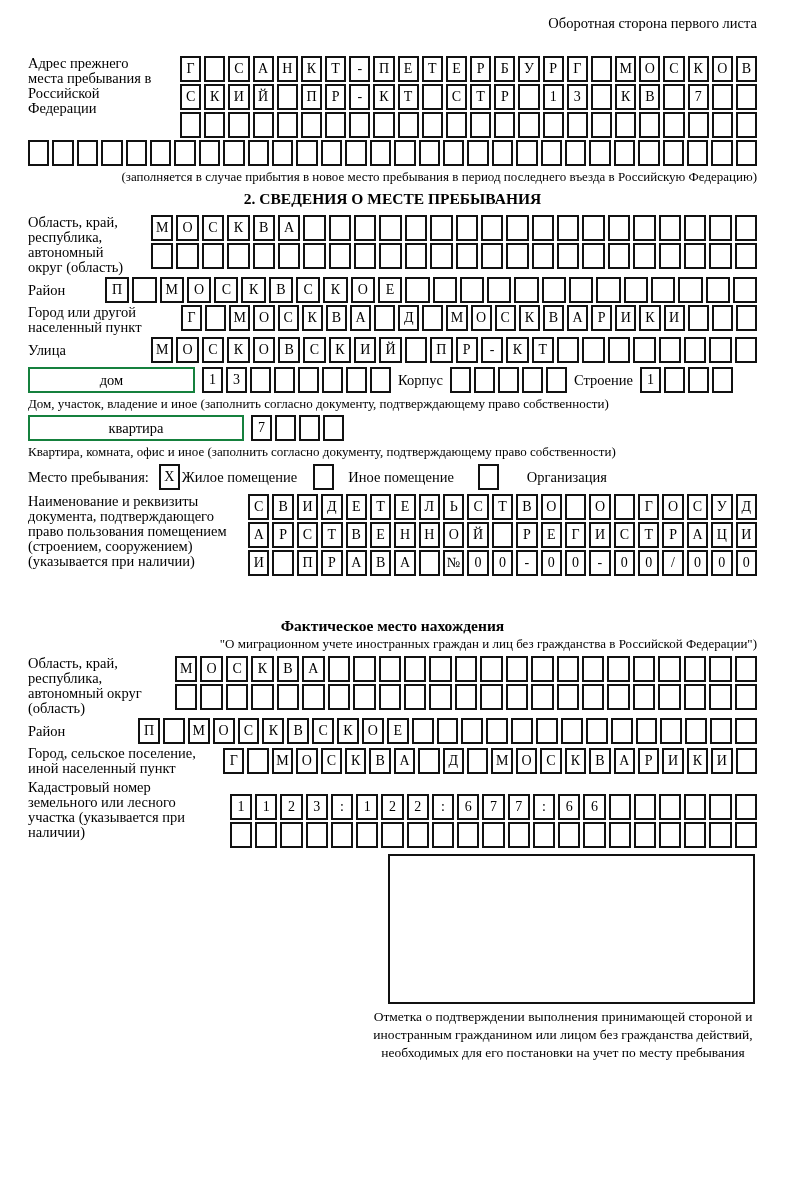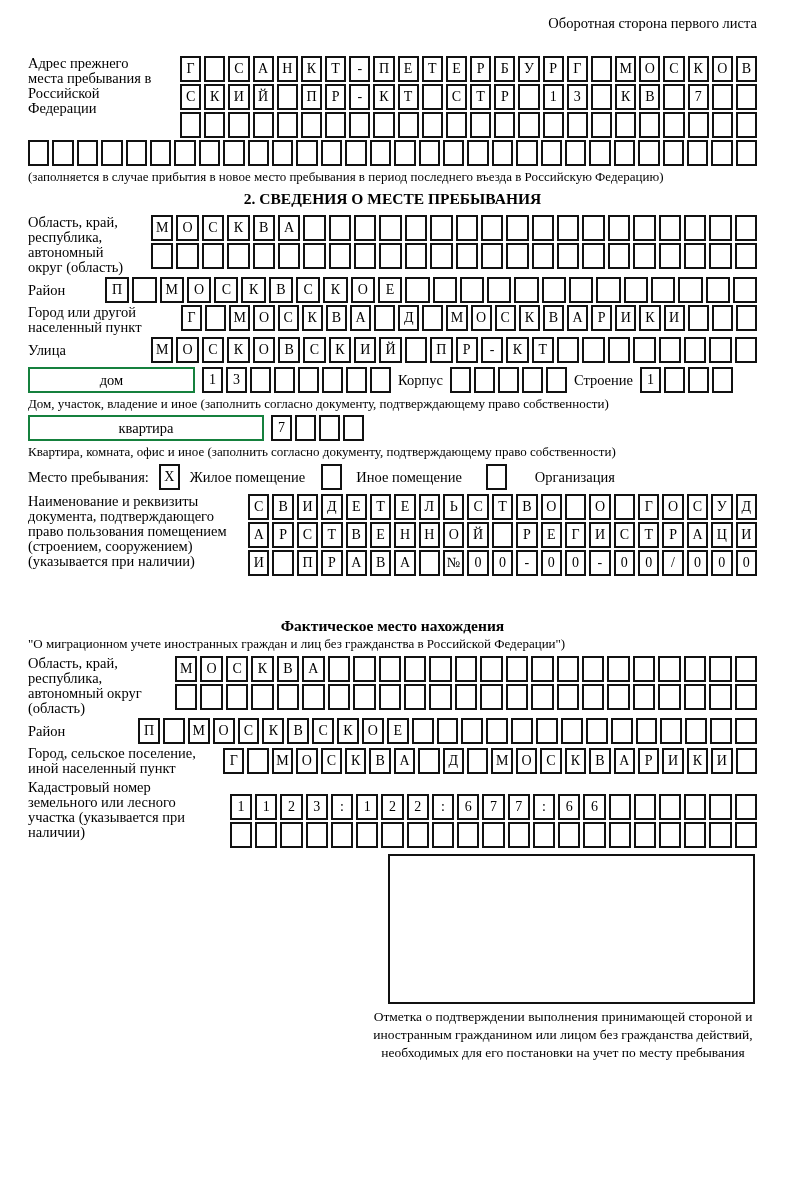--- a/index.html
+++ b/index.html
@@ -14,27 +14,27 @@
   .cellcol{flex:1;display:flex;flex-direction:column;gap:2px}
   .cells{display:flex;gap:3px;flex:1}
   .cells .cell{flex:1;height:26px;border:2px solid #111;display:flex;align-items:center;justify-content:center;
                font-size:14px;line-height:1;background:#fff}
   .cells.fixed .cell{flex:none;width:21px}
 
   .w132{width:152px}.w123{width:123px}.w77{width:77px}.w153{width:153px}
   .w220{width:220px}.w147{width:147px}.w110{width:110px}.w195{width:195px}.w202{width:202px}
 
   .caption{font-size:13px;line-height:16px}
-  .caption.center{text-align:left}
+  .caption.center{text-align:right}
   .sec-title{text-align:center;font-weight:bold;font-size:15.5px;line-height:20px}
 
   .bigbox{height:26px;border:2px solid #15803d;display:flex;align-items:center;justify-content:center;
           font-size:14.5px;flex:none}
   .dom-box{width:167px}
-  .kv-box{width:236px}
+  .kv-box{width:216px}
   .inline-lbl{font-size:14.5px;line-height:26px;flex:none;padding:0 7px}
 
   .stay-row{display:flex;align-items:center}
   .stay-row .txt{font-size:14.5px;line-height:26px}
   .cb{width:21px;height:26px;border:2px solid #111;display:flex;align-items:center;justify-content:center;
       font-size:14px;flex:none}
 
   .stamp-box{width:367px;height:150px;border:2px solid #111;margin-left:360px}
   .stamp-cap{margin-left:305px;width:460px;text-align:center;font-size:13.5px;line-height:18px}
 
@@ -354,21 +354,21 @@
         <span class="cell"></span>
         <span class="cell"></span>
         <span class="cell"></span>
       </div>
   </div>
   <div class="caption mt3">Квартира, комната, офис и иное (заполнить согласно документу, подтверждающему право собственности)</div>
 
   <div class="stay-row mt4">
     <span class="txt">Место пребывания:</span>
     <span class="cb" style="margin-left:10px">X</span>
-    <span class="txt" style="margin-left:10px">Жилое помещение</span>
+    <span class="txt" style="margin-left:2px">Жилое помещение</span>
     <span class="cb" style="margin-left:16px"></span>
     <span class="txt" style="margin-left:14px">Иное помещение</span>
     <span class="cb" style="margin-left:24px"></span>
     <span class="txt" style="margin-left:28px">Организация</span>
   </div>
 
   <div class="field mt4">
     <div class="label w220">Наименование и реквизиты документа, подтверждающего право пользования помещением (строением, сооружением) (указывается при наличии)</div>
     <div class="cellcol">
       <div class="cells">

